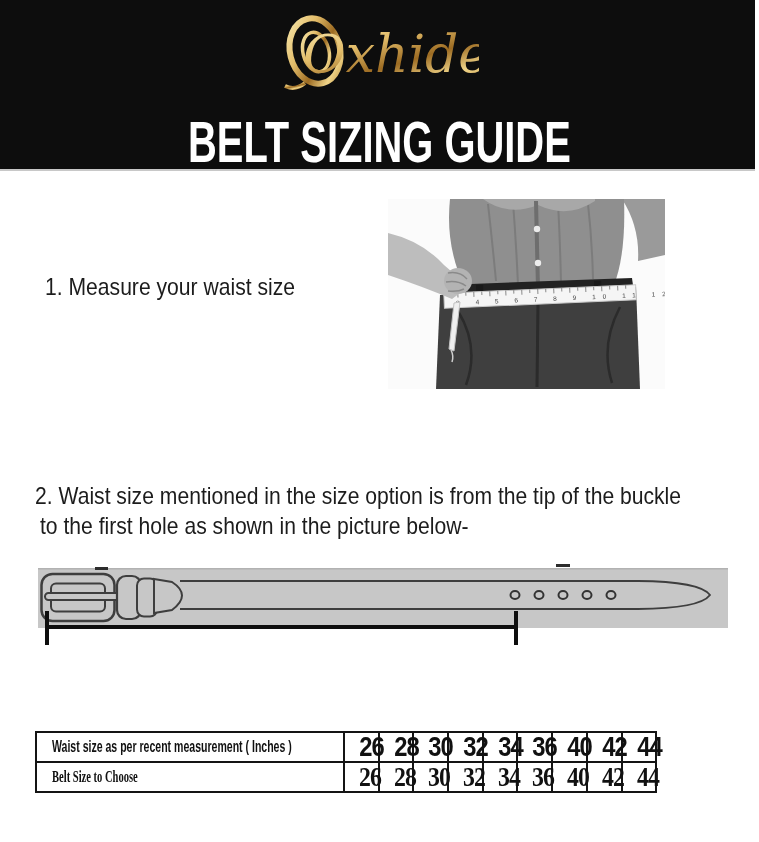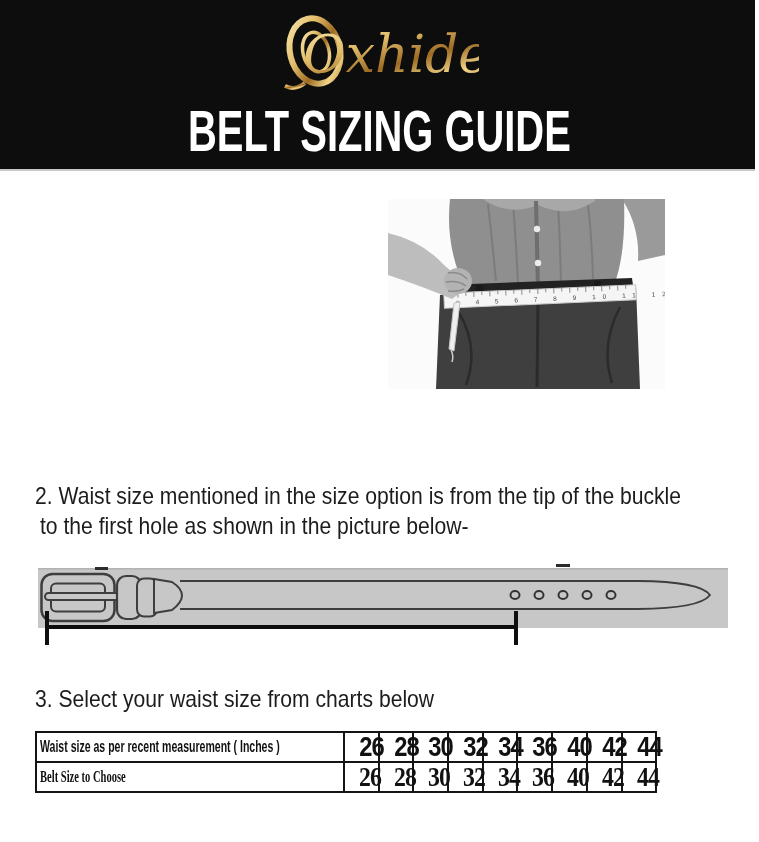--- a/index.html
+++ b/index.html
@@ -10,21 +10,21 @@
   }
   *{margin:0;padding:0;box-sizing:border-box;}
   html,body{background:#ffffff;}
   body{font-family:"Liberation Sans","DejaVu Sans",sans-serif;}
   .page{position:relative;width:755px;height:842px;background:#ffffff;overflow:hidden;}
 
   
   .hero{position:absolute;left:0;top:0;width:759px;height:171px;background:var(--header_bg);
         border-bottom:2px solid #c8c8c8;text-align:center;}
   .logo{position:absolute;left:279px;top:8px;width:200px;height:86px;}
-  .hero-title{position:absolute;left:0;top:103px;width:759px;text-align:center;}
+  .hero-title{position:absolute;left:0;top:114px;width:759px;text-align:center;}
   .hero-title span{display:inline-block;white-space:nowrap;color:#ffffff;font-weight:800;
         font-size:57px;line-height:1;letter-spacing:0px;transform:scaleX(0.70);transform-origin:center center;}
 
   
   .cond{display:inline-block;white-space:nowrap;transform:scaleX(0.88);transform-origin:left center;
         font-size:24px;line-height:30px;color:#1c1c1c;}
   .step1{position:absolute;left:45px;top:272px;}
   .step2{position:absolute;left:35px;top:481px;}
   .step2 .l2{margin-left:5px;}
   .step3{position:absolute;left:35px;top:684px;}
@@ -43,21 +43,21 @@
 
   
   table.chart{position:absolute;left:35px;top:731px;width:621px;border-collapse:collapse;table-layout:fixed;}
   table.chart td{border:2px solid #141414;vertical-align:middle;}
   tr.hdr td{height:27px;position:relative;}
   tr.hdr span{position:absolute;left:50%;top:50%;white-space:nowrap;
         transform:translate(-50%,-50%) scaleX(0.715);
         font-size:17px;font-weight:bold;color:var(--chart_red);}
   tr.r td{height:24px;}
   tr.r2 td{height:23px;font-family:Liberation Serif, serif;}
-  td.lbl{padding-left:3px;overflow:visible;}
+  td.lbl{padding-left:15px;overflow:visible;}
   td.lbl span{display:inline-block;white-space:nowrap;transform:scaleX(0.62);transform-origin:left center;
         font-size:17px;font-weight:bold;color:#111;}
   td.num{text-align:right;padding-left:12px;}
   td.num span{display:inline-block;font-size:28px;font-weight:700;color:#111;line-height:1;
         transform:scaleX(0.85);transform-origin:center center;letter-spacing:-1px;}
 </style>
 </head>
 <body>
 
 <div class="page">
@@ -79,20 +79,23 @@
         <ellipse cx="37" cy="44" rx="13" ry="20" stroke-width="3.5" transform="rotate(-14 37 44)"></ellipse>
         <path d="M26,75 q-10,8 -20,3" stroke-width="4"></path>
       </g>
       <text x="24" y="64" font-family="'DejaVu Serif','Liberation Serif',serif" font-style="italic" font-size="52" fill="url(#gold)">Oxhide</text>
     </svg>
     <div class="hero-title">
       <span>BELT SIZING GUIDE</span>
     </div>
   </div>
 
+  <div class="step1">
+    <span class="cond">1. Measure your waist size</span>
+  </div>
 
   <svg class="photo" viewBox="0 0 277 190">
     <rect width="277" height="190" fill="#fbfbfb"></rect>
 
     <path d="M234,0 Q252,28 250,62 L277,56 L277,0 Z" fill="#9a9a9a"></path>
 
     <path d="M62,0 Q58,38 70,72 Q76,88 92,92 L226,86 Q238,55 236,0 Z" fill="#8f8f8f"></path>
     <path d="M100,5 Q104,40 108,82 M125,3 Q128,42 130,86 M170,4 Q172,40 173,84 M200,5 Q204,40 205,80" stroke="#7c7c7c" stroke-width="2" fill="none"></path>
     <path d="M95,0 Q120,18 150,6 Q180,20 207,2 L207,0 Z" fill="#a8a8a8"></path>
     <path d="M148,2 L150,90" stroke="#6e6e6e" stroke-width="4" fill="none"></path>
@@ -148,23 +151,20 @@
       <path d="M116,11 L134,14 Q154,27 134,42 L116,45 Z" style="fill:var(--belt_bg)" stroke="#3e3e3e" stroke-width="2"></path>
     </g>
   </svg>
   <div class="mark mark1"></div>
   <div class="mark mark2"></div>
 
   <div class="mline"></div>
   <div class="mtick left"></div>
   <div class="mtick right"></div>
 
-  <div class="step3">
-    <span class="cond">3. Select your waist size from charts below</span>
-  </div>
 
   <table class="chart">
     <colgroup>
       <col style="width:308px">
       <col span="9" style="width:34.7px">
     </colgroup>
     <tbody>
       <tr class="r">
         <td class="lbl"><span>Waist size as per recent measurement ( Inches )</span></td>
         <td class="num"><span>26</span></td>

